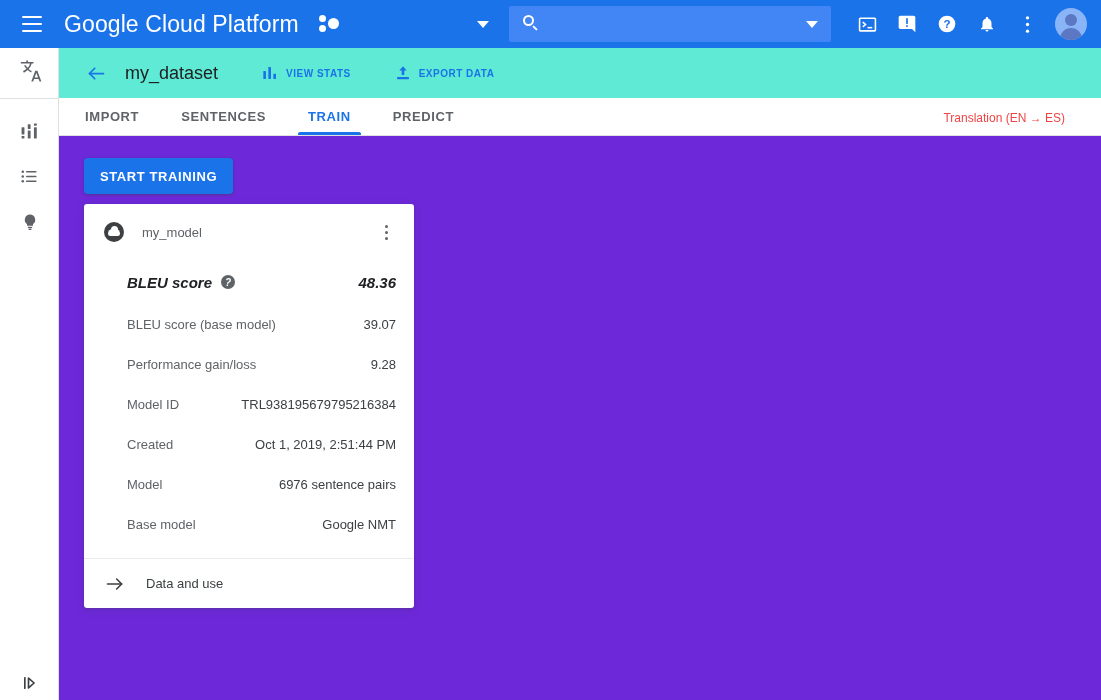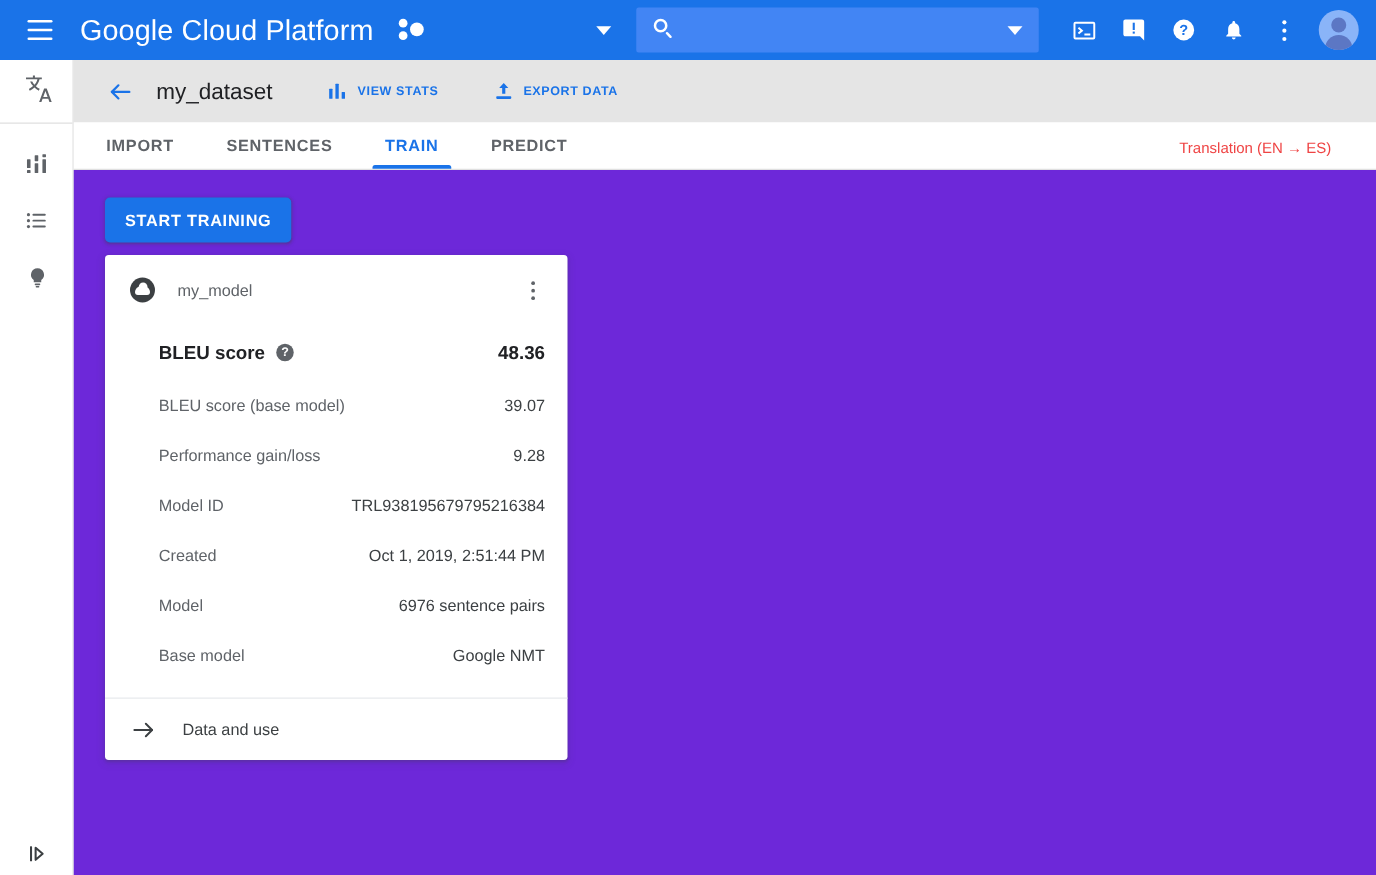--- a/index.html
+++ b/index.html
@@ -84,21 +84,21 @@
   .rail-item {
     width: 59px; height: 46px; display:flex; align-items:center; justify-content:center;
     cursor: pointer; color:#5f6368;
   }
   .rail-sep { height:1px; background:#e0e0e0; margin: 4px 0 8px 0; }
   .rail-bottom { position:absolute; bottom: 8px; left:0; width:59px; display:flex; justify-content:center; }
 
   
   .subheader {
     position: absolute; top: 48px; left: 59px; width: 1042px; height: 50px;
-    background: #e5e5e5; display: flex; align-items: center;
+    background: #5eead4; display: flex; align-items: center;
   }
   .backarrow { width: 46px; display:flex; align-items:center; justify-content:center; cursor:pointer; margin-left:14px;}
   .ds-title { font-size: 18px; color: #202124; margin-left: 6px; white-space:nowrap;}
   .hdr-action {
     display:flex; align-items:center; color:#1a73e8; font-size:10px; font-weight:bold;
     letter-spacing:.5px; cursor:pointer; margin-left: 44px;
   }
   .hdr-action .lbl { margin-left: 8px; }
 
   
@@ -125,21 +125,21 @@
   .btn-primary {
     position:absolute; left: 25px; top: 22px;
     background:#1a73e8; color:#fff; border:none; border-radius:4px;
     height: 36px; padding: 0 16px; font-size: 13px; font-weight:bold;
     letter-spacing: .6px; cursor:pointer;
     font-family:"Liberation Sans", sans-serif;
     box-shadow: 0 1px 2px rgba(60,64,67,.3), 0 1px 3px 1px rgba(60,64,67,.15);
   }
 
   .card {
-    position: absolute; left: 25px; top: 68px; width: 370px;
+    position: absolute; left: 25px; top: 68px; width: 330px;
     background: #fff; border-radius: 3px;
     box-shadow: 0 1px 2px rgba(60,64,67,.25), 0 2px 6px 2px rgba(60,64,67,.10);
   }
   .card-head {
     display:flex; align-items:center; height: 56px; padding: 0 16px 0 20px;
   }
   .model-icon {
     width: 20px; height: 20px; border-radius: 50%; background:#3c4043;
     display:flex; align-items:center; justify-content:center; flex:none;
   }
@@ -155,21 +155,21 @@
   .kebab { margin-left:auto; width: 24px; height:24px; display:flex; flex-direction:column;
            align-items:center; justify-content:center; cursor:pointer; }
   .kebab i { width:3px; height:3px; background:#5f6368; border-radius:50%; margin:1.5px 0; display:block;}
 
   .row {
     display:flex; align-items:center; padding: 0 18px 0 43px; height: 40px;
     font-size: 13px;
   }
   .row .k { color:#5f6368; }
   .row .v { margin-left:auto; color:#3c4043; }
-  .row.primary { height: 44px; }
+  .row.primary { height: 44px; font-style: italic; }
   .row.primary .k { color:#202124; font-size:15px; font-weight:bold; display:flex; align-items:center;}
   .row.primary .v { color:#202124; font-size:15px; font-weight:bold; }
   .help-ico {
     width: 14px; height: 14px; border-radius:50%; background:#5f6368; color:#fff;
     font-size: 10px; font-weight:bold; display:flex; align-items:center; justify-content:center;
     margin-left: 9px; cursor:pointer; font-family:"Liberation Sans", sans-serif;
   }
   .card-foot {
     border-top: 1px solid #e8eaed; height: 50px; display:flex; align-items:center;
     padding-left: 21px; cursor:pointer;

